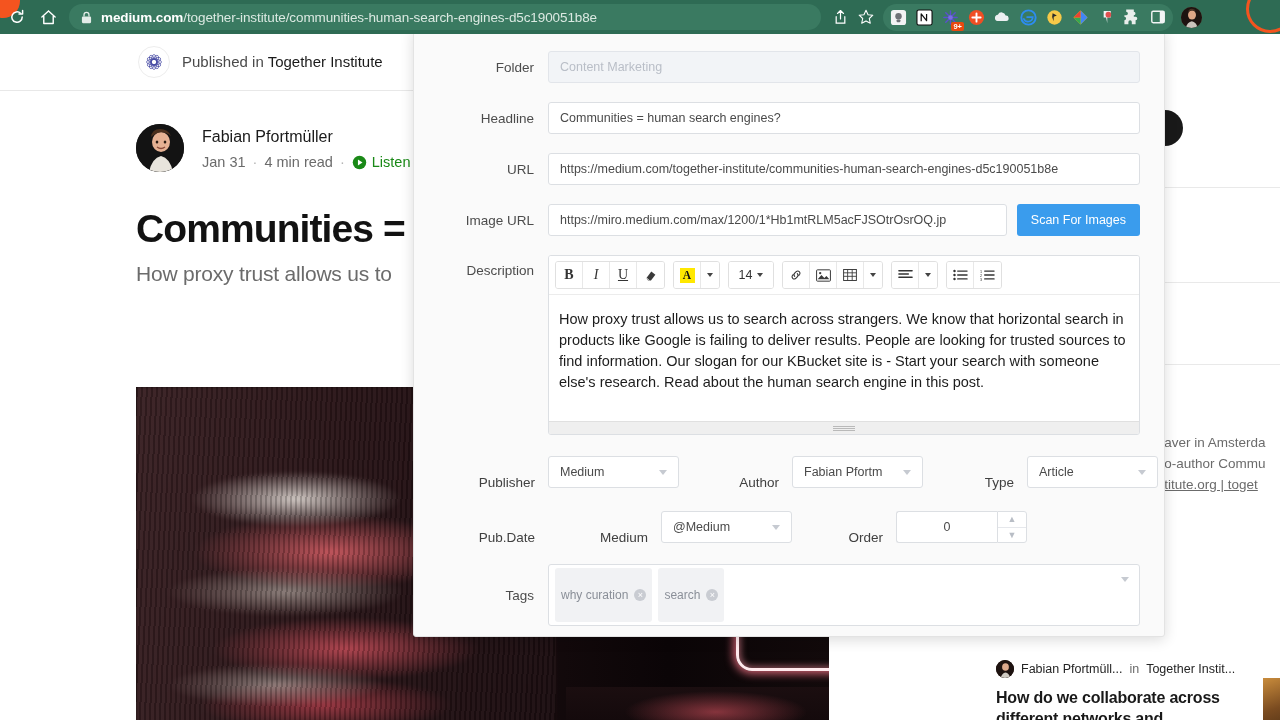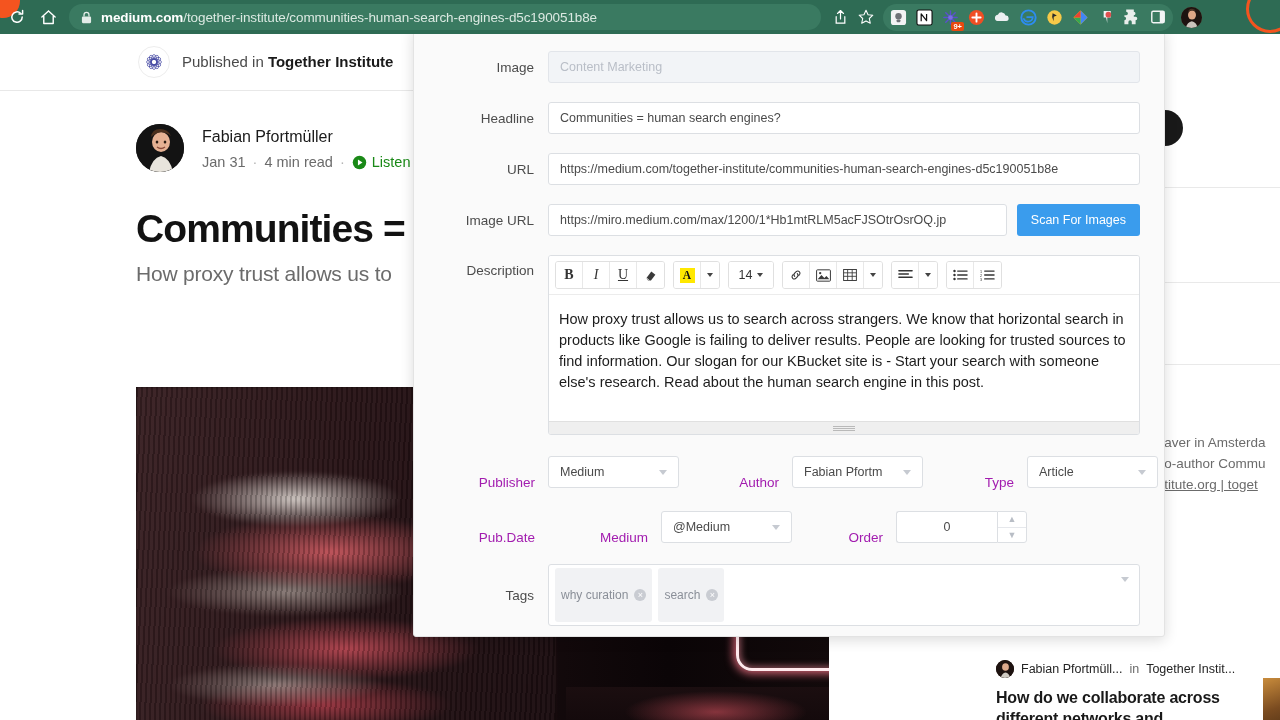--- a/index.html
+++ b/index.html
@@ -75,21 +75,21 @@
     border-bottom:1px solid #e8e8e8;background:#fff;
     display:flex;align-items:center;
   }
   .pub-logo{
     position:absolute;left:138px;top:12px;width:30px;height:30px;border-radius:50%;
     border:1px solid #ededed;display:flex;align-items:center;justify-content:center;
   }
   .pub-text{
     position:absolute;left:182px;top:19px;font-size:15px;color:#4a4a4a;
   }
-  .pub-text b{color:#1a1a1a;font-weight:700;}
+  .pub-text b{color:#1a1a1a;font-weight:400;}
 
   .art-col{position:absolute;left:136px;top:90px;width:760px;}
   .author-row{display:flex;align-items:flex-start;}
   .author-pic{
     width:48px;height:48px;border-radius:50%;overflow:hidden;flex:0 0 auto;
     background:#171717;position:relative;
   }
   .author-meta{margin-left:18px;padding-top:3px;}
   .author-name{font-size:16px;color:#1a1a1a;line-height:20px;}
   .author-sub{
@@ -244,21 +244,21 @@
     height:12px;background:#efefef;border-top:1px solid #e0e0e0;
     display:flex;align-items:center;justify-content:center;cursor:ns-resize;
   }
   .eresize span{display:block;width:22px;height:5px;
     background:repeating-linear-gradient(180deg,#b9b9b9 0px,#b9b9b9 1px,transparent 1px,transparent 2px);}
 
   
   .trow{display:flex;align-items:center;margin-bottom:19px;}
   .tcell{display:flex;align-items:center;}
   .tlab{
-    font-size:13.5px;color:#a21caf;text-align:right;padding-right:13px;box-sizing:border-box;
+    font-size:13.5px;color:#404040;text-align:right;padding-right:13px;box-sizing:border-box;
     white-space:nowrap;
     margin-top:21px;
   }
   .sel{
     width:131px;height:32px;box-sizing:border-box;border:1px solid #dcdfe3;border-radius:3px;
     background:#fff;padding:0 11px;font-size:12.5px;color:#4a4a4a;
     display:flex;align-items:center;justify-content:space-between;cursor:pointer;
     overflow:hidden;white-space:nowrap;
   }
   .sel .v{overflow:hidden;text-overflow:clip;white-space:nowrap;}
@@ -404,21 +404,21 @@
       </div>
       <div class="rec-title">How do we collaborate across different networks and organizations in times of crisis?</div>
     </div>
     <div class="rec-thumb"></div>
   </div>
 
   <div class="modal">
     <div class="mbody">
 
       <div class="frow">
-        <div class="flabel">Image</div>
+        <div class="flabel">Folder</div>
         <div class="fctl">
           <div class="inp disabled ph">Content Marketing</div>
         </div>
       </div>
 
       <div class="frow">
         <div class="flabel">Headline</div>
         <div class="fctl">
           <div class="inp">Communities = human search engines?</div>
         </div>

